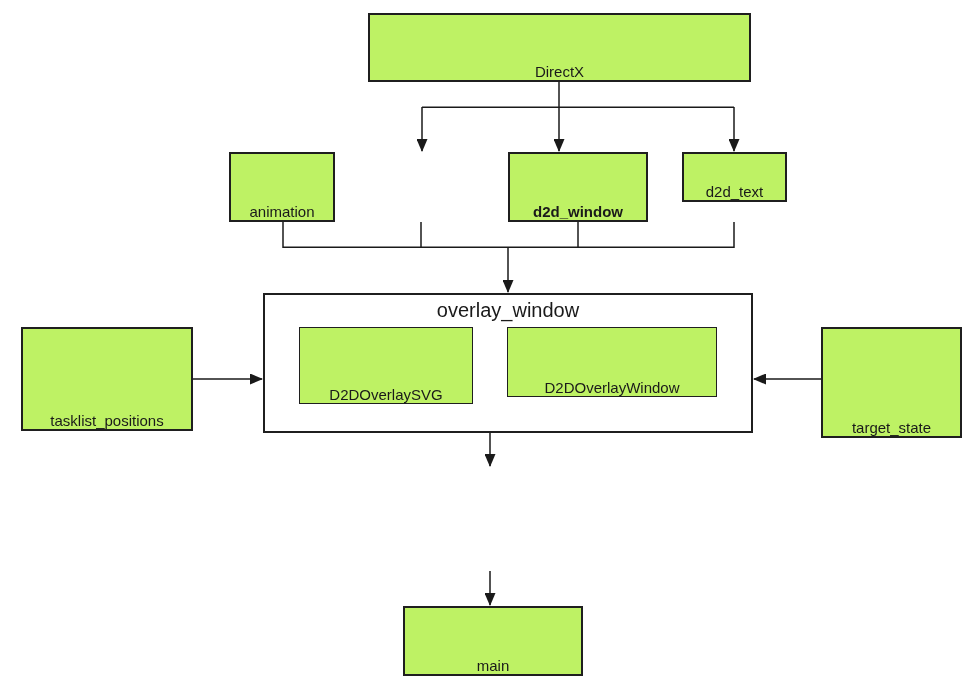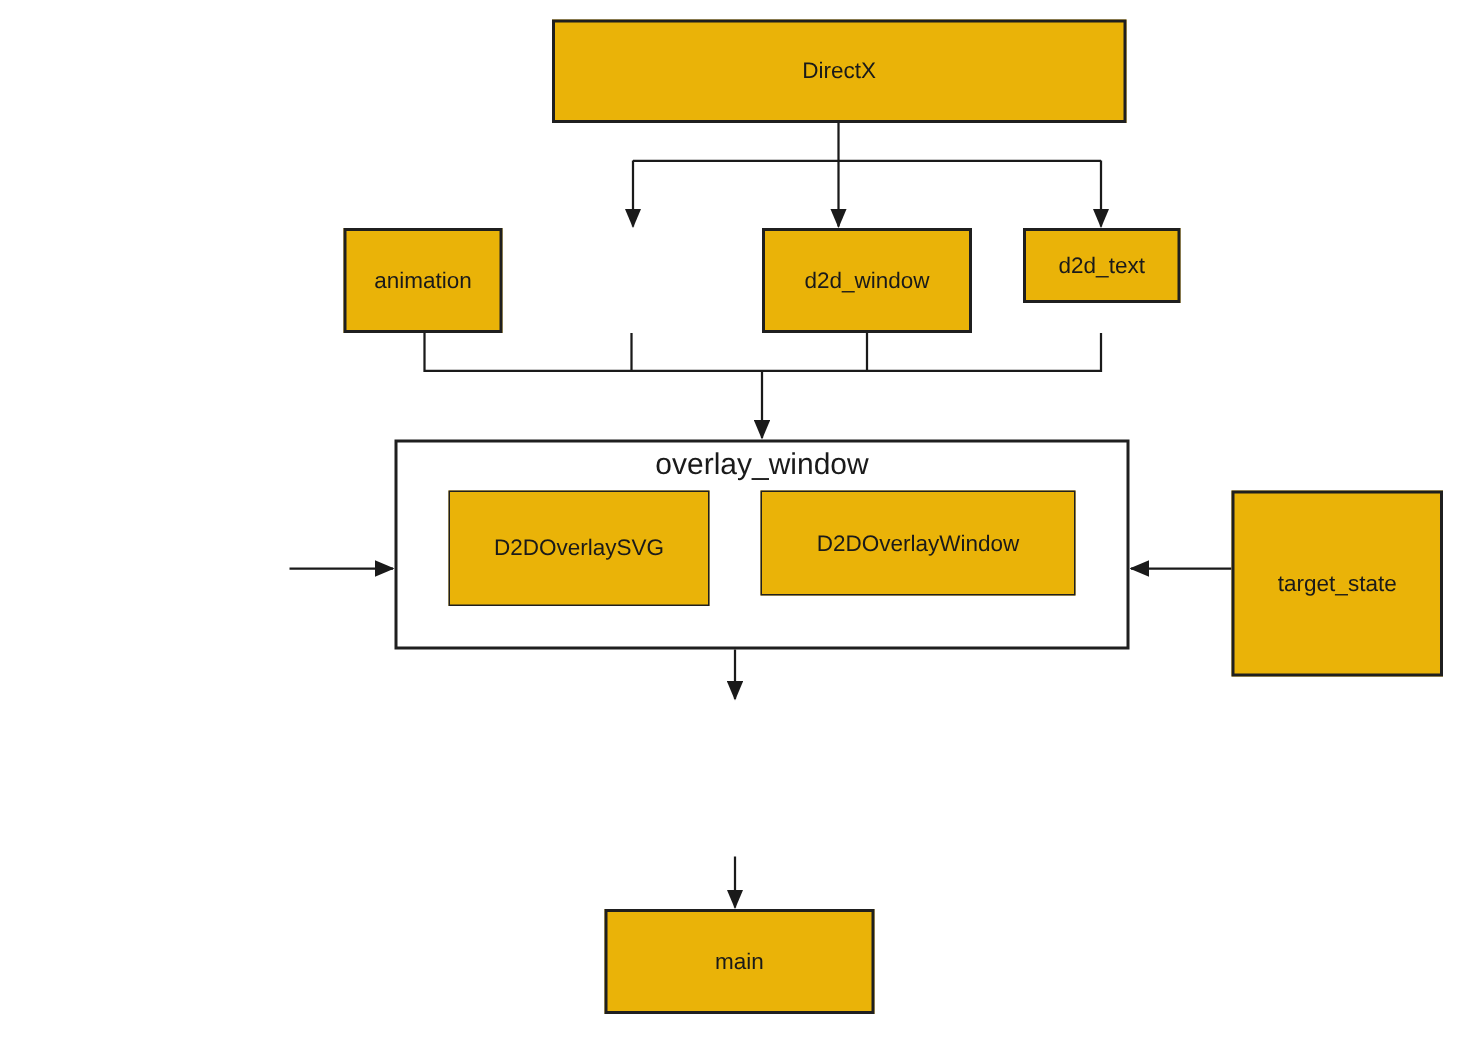--- a/index.html
+++ b/index.html
@@ -19,23 +19,23 @@
     position: absolute;
     left: 0;
     top: 0;
     width: 975px;
     height: 692px;
   }
   .node {
     position: absolute;
     box-sizing: border-box;
     border: 2px solid #1f1f1f;
-    background: #eab308;
+    background: #bef264;
     display: flex;
-    align-items: center;
+    align-items: flex-end;
     justify-content: center;
     font-size: 15px;
     color: #1a1a1a;
     white-space: nowrap;
   }
   .node.inner {
     border-width: 1.5px;
   }
   .node.container {
     align-items: flex-start;
@@ -44,27 +44,27 @@
   .container-label {
     margin-top: 4px;
     font-size: 20px;
     color: #1a1a1a;
   }
 
   
   .n-directx            { left: 368px; top: 13px;  width: 383px; height: 69px; }
   .n-animation          { left: 229px; top: 152px; width: 106px; height: 70px; }
   .n-d2d-svg            { left: 369px; top: 152px; width: 105px; height: 70px; }
-  .n-d2d-window         { left: 508px; top: 152px; width: 140px; height: 70px; }
+  .n-d2d-window         { left: 508px; top: 152px; width: 140px; height: 70px; font-weight: bold; }
   .n-d2d-text           { left: 682px; top: 152px; width: 105px; height: 50px; }
   .n-overlay-window     { left: 263px; top: 293px; width: 490px; height: 140px; }
   .n-d2d-overlay-svg    { left: 299px; top: 327px; width: 174px; height: 77px; }
   .n-d2d-overlay-window { left: 507px; top: 327px; width: 210px; height: 70px; }
   .n-tasklist-positions { left: 21px;  top: 327px; width: 172px; height: 104px; }
-  .n-target-state       { left: 821px; top: 327px; width: 141px; height: 124px; }
+  .n-target-state       { left: 821px; top: 327px; width: 141px; height: 111px; }
   .n-shortcut-guide     { left: 403px; top: 467px; width: 174px; height: 104px; }
   .n-main               { left: 403px; top: 606px; width: 180px; height: 70px; }
 
   .edge {
     stroke: #1a1a1a;
     stroke-width: 1.5;
     fill: none;
   }
 </style>
 </head>
@@ -121,20 +121,23 @@
   </div>
 
   <div class="node inner n-d2d-overlay-svg">
     <span>D2DOverlaySVG</span>
   </div>
 
   <div class="node inner n-d2d-overlay-window">
     <span>D2DOverlayWindow</span>
   </div>
 
+  <div class="node n-tasklist-positions">
+    <span>tasklist_positions</span>
+  </div>
 
   <div class="node n-target-state">
     <span>target_state</span>
   </div>
 
 
   <div class="node n-main">
     <span>main</span>
   </div>
 

